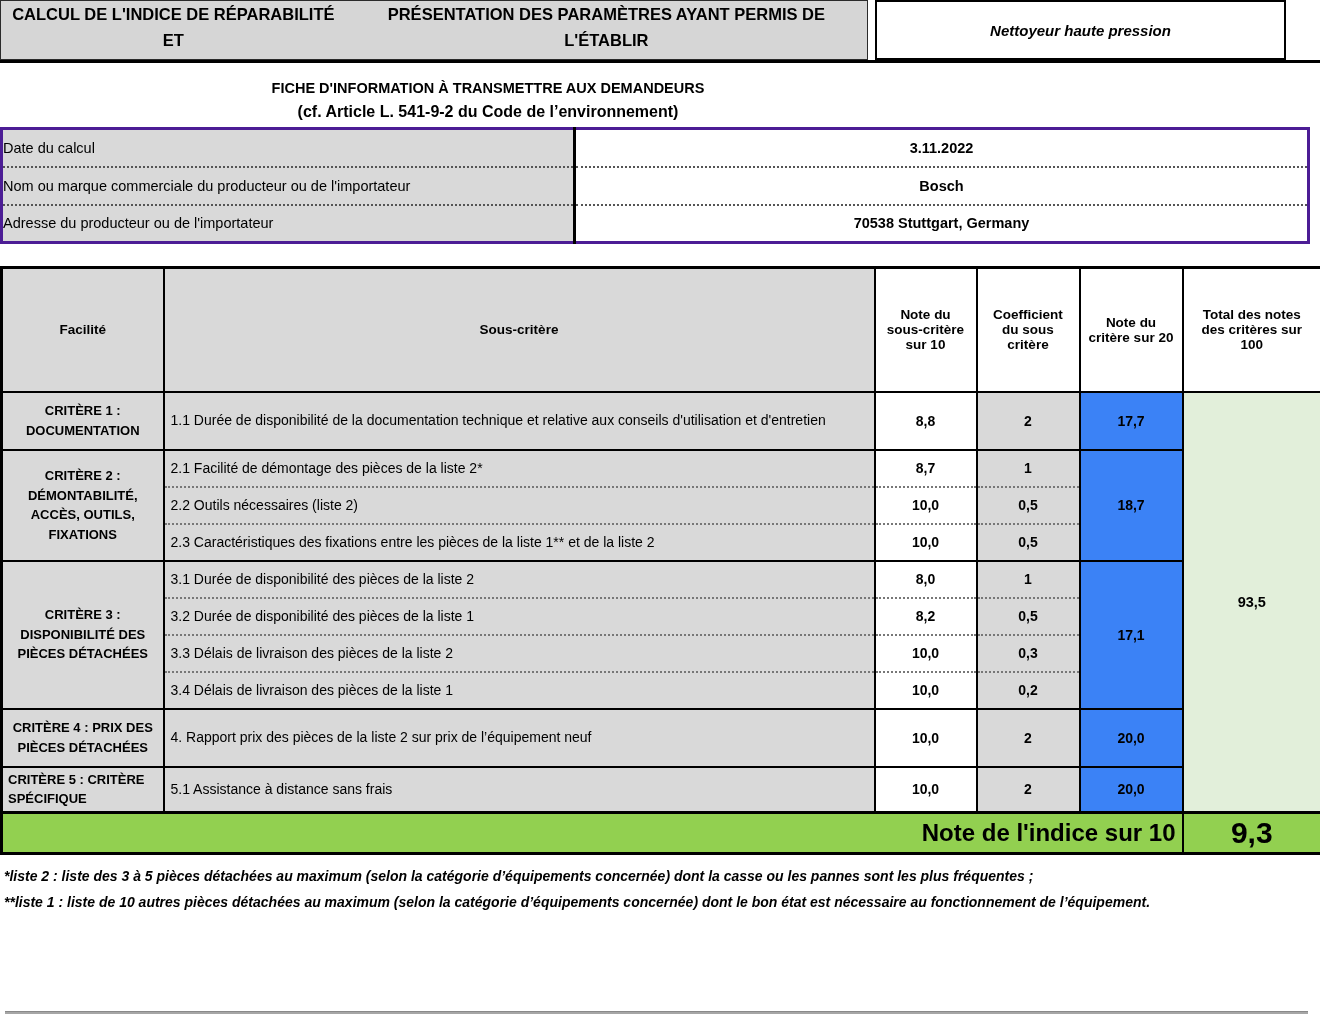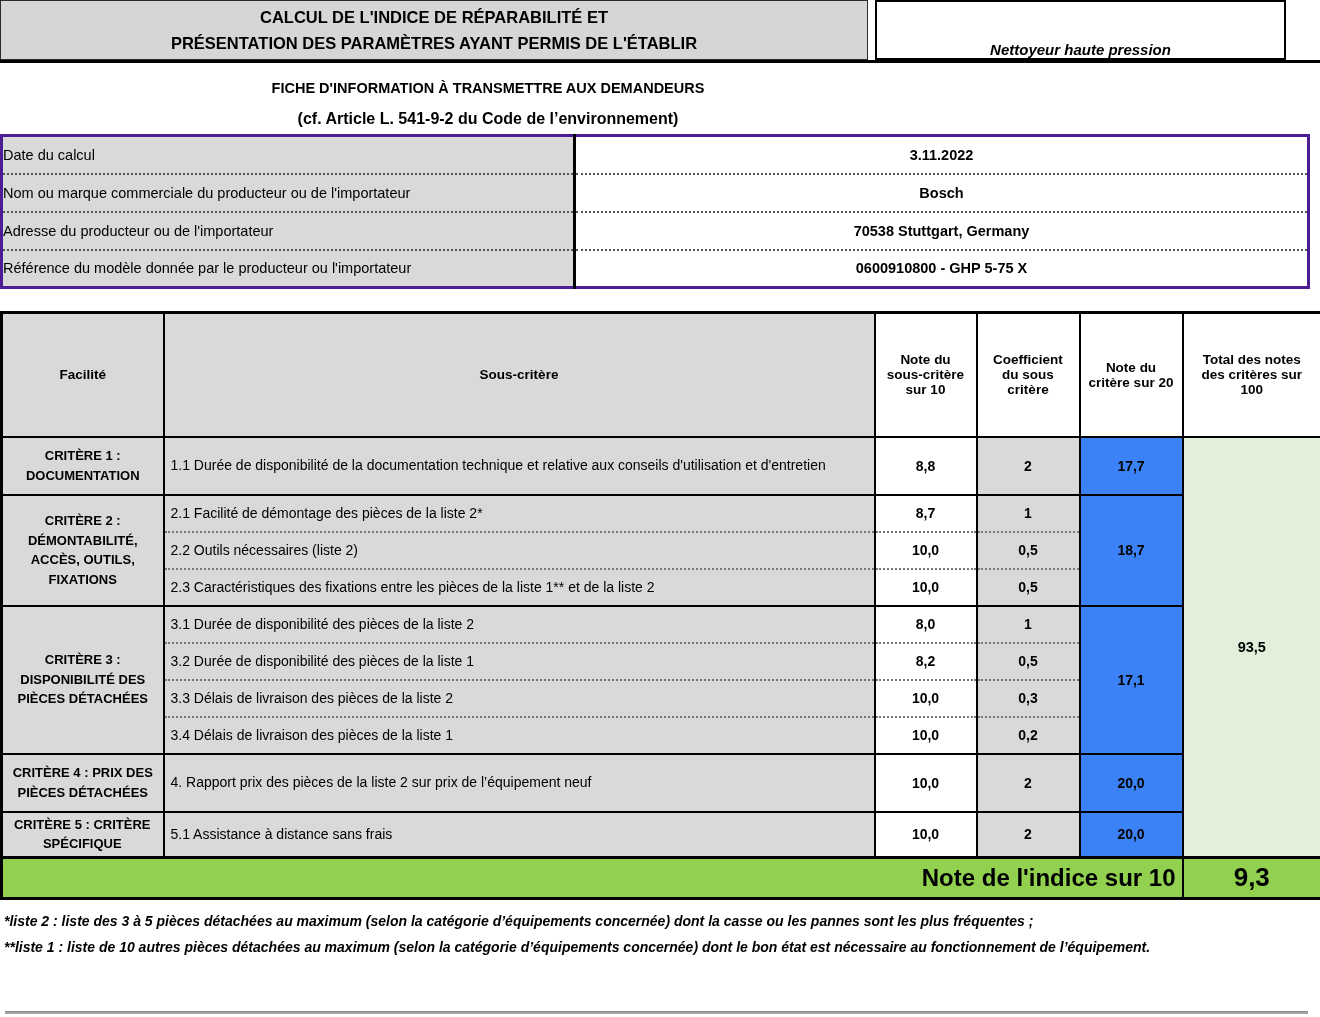--- a/index.html
+++ b/index.html
@@ -13,37 +13,37 @@
     overflow: hidden;
   }
 
   
   .hdr { position: relative; height: 63px; }
   .hdr-left {
     position: absolute; left: 0; top: 0;
     width: 868px; height: 60px;
     background: #d6d6d6;
     border: 1px solid #2b2b2b;
-    display: flex; flex-direction: column; justify-content: center;
+    display: flex; flex-direction: row; justify-content: center;
     text-align: center;
     font-weight: bold; font-size: 16.5px; line-height: 1.6;
   }
   .hdr-right {
     position: absolute; left: 875px; top: 0;
     width: 411px; height: 60px;
     background: #ffffff;
     border: 2px solid #000;
-    display: flex; align-items: flex-end; justify-content: center;
+    display: flex; align-items: center; justify-content: center;
     font-weight: bold; font-style: italic; font-size: 15px;
   }
   .hdr-rule { position: absolute; left: 0; top: 60px; width: 1320px; height: 3px; background: #000; }
 
   
   .subtitle { width: 976px; margin-top: 17px; text-align: center; font-weight: bold; }
-  .subtitle-l1 { font-size: 14.5px; margin-bottom: 14px; }
+  .subtitle-l1 { font-size: 14.5px; margin-bottom: 7px; }
   .subtitle-l2 { font-size: 16px; }
 
   
   .info-table {
     margin-top: 6px;
     width: 1310px;
     border-collapse: collapse;
     table-layout: fixed;
     border: 3px solid #4c1d95;
   }
@@ -78,21 +78,21 @@
     background: #fff; text-align: center;
     border-bottom: 2px solid #000;
   }
   .crit-table th.gray { background: #d9d9d9; }
 
   .cell-crit {
     background: #d9d9d9; font-weight: bold; font-size: 13px;
     text-align: center; line-height: 1.5; padding: 2px 3px;
     border-top: 2px solid #000; border-bottom: 2px solid #000;
   }
-  .cell-crit.align-left { text-align: center; padding-left: 5px; }
+  .cell-crit.align-left { text-align: left; padding-left: 5px; }
   .cell-sous { background: #d9d9d9; font-size: 14px; line-height: 1.45; }
   .cell-note { background: #ffffff; text-align: center; font-weight: bold; font-size: 14px; }
   .cell-coef { background: #d9d9d9; text-align: center; font-weight: bold; font-size: 14px; }
   .cell-n20 {
     background: #3b82f6; text-align: center; font-weight: bold; font-size: 14px;
     border-top: 2px solid #000; border-bottom: 2px solid #000;
   }
   .cell-total {
     background: #e2efda; text-align: center; font-weight: bold; font-size: 14.5px;
     border: 2px solid #000;
@@ -109,21 +109,21 @@
   .score-row td {
     background: #92d050;
     height: 41px;
     border-top: 3px solid #000;
     border-bottom: 3px solid #000;
   }
   .score-label {
     text-align: right; font-weight: bold; font-size: 24px;
     padding-right: 45px; border-left: 2px solid #000;
   }
-  .score-value { text-align: center; font-weight: bold; font-size: 26px; }
+  .score-value { text-align: center; font-weight: bold; font-size: 30px; }
 
   
   .footnotes { margin-top: 8px; padding-left: 4px; font-style: italic; font-weight: bold; font-size: 14px; line-height: 1.9; }
 
   
   .bottom-cut { position: absolute; left: 5px; bottom: 3px; width: 1303px; height: 3px; background: #a6a6a6; border-top: 1px solid #8a8a8a; }
 </style>
 </head>
 <body>
 
@@ -149,24 +149,20 @@
     <td class="info-label">Date du calcul</td>
     <td class="info-value">3.11.2022</td>
   </tr>
   <tr class="info-row-sep">
     <td class="info-label">Nom ou marque commerciale du producteur ou de l'importateur</td>
     <td class="info-value">Bosch</td>
   </tr>
   <tr class="info-row-sep">
     <td class="info-label">Adresse du producteur ou de l'importateur</td>
     <td class="info-value">70538 Stuttgart, Germany</td>
-  </tr>
-  <tr class="info-row-sep">
-    <td class="info-label">Référence du modèle donnée par le producteur ou l'importateur</td>
-    <td class="info-value">0600910800 - GHP 5-75 X</td>
   </tr>
 </tbody>
   </table>
 
 <table class="crit-table">
   <colgroup>
     <col style="width:162px">
       <col style="width:711px">
       <col style="width:102px">
       <col style="width:103px">

